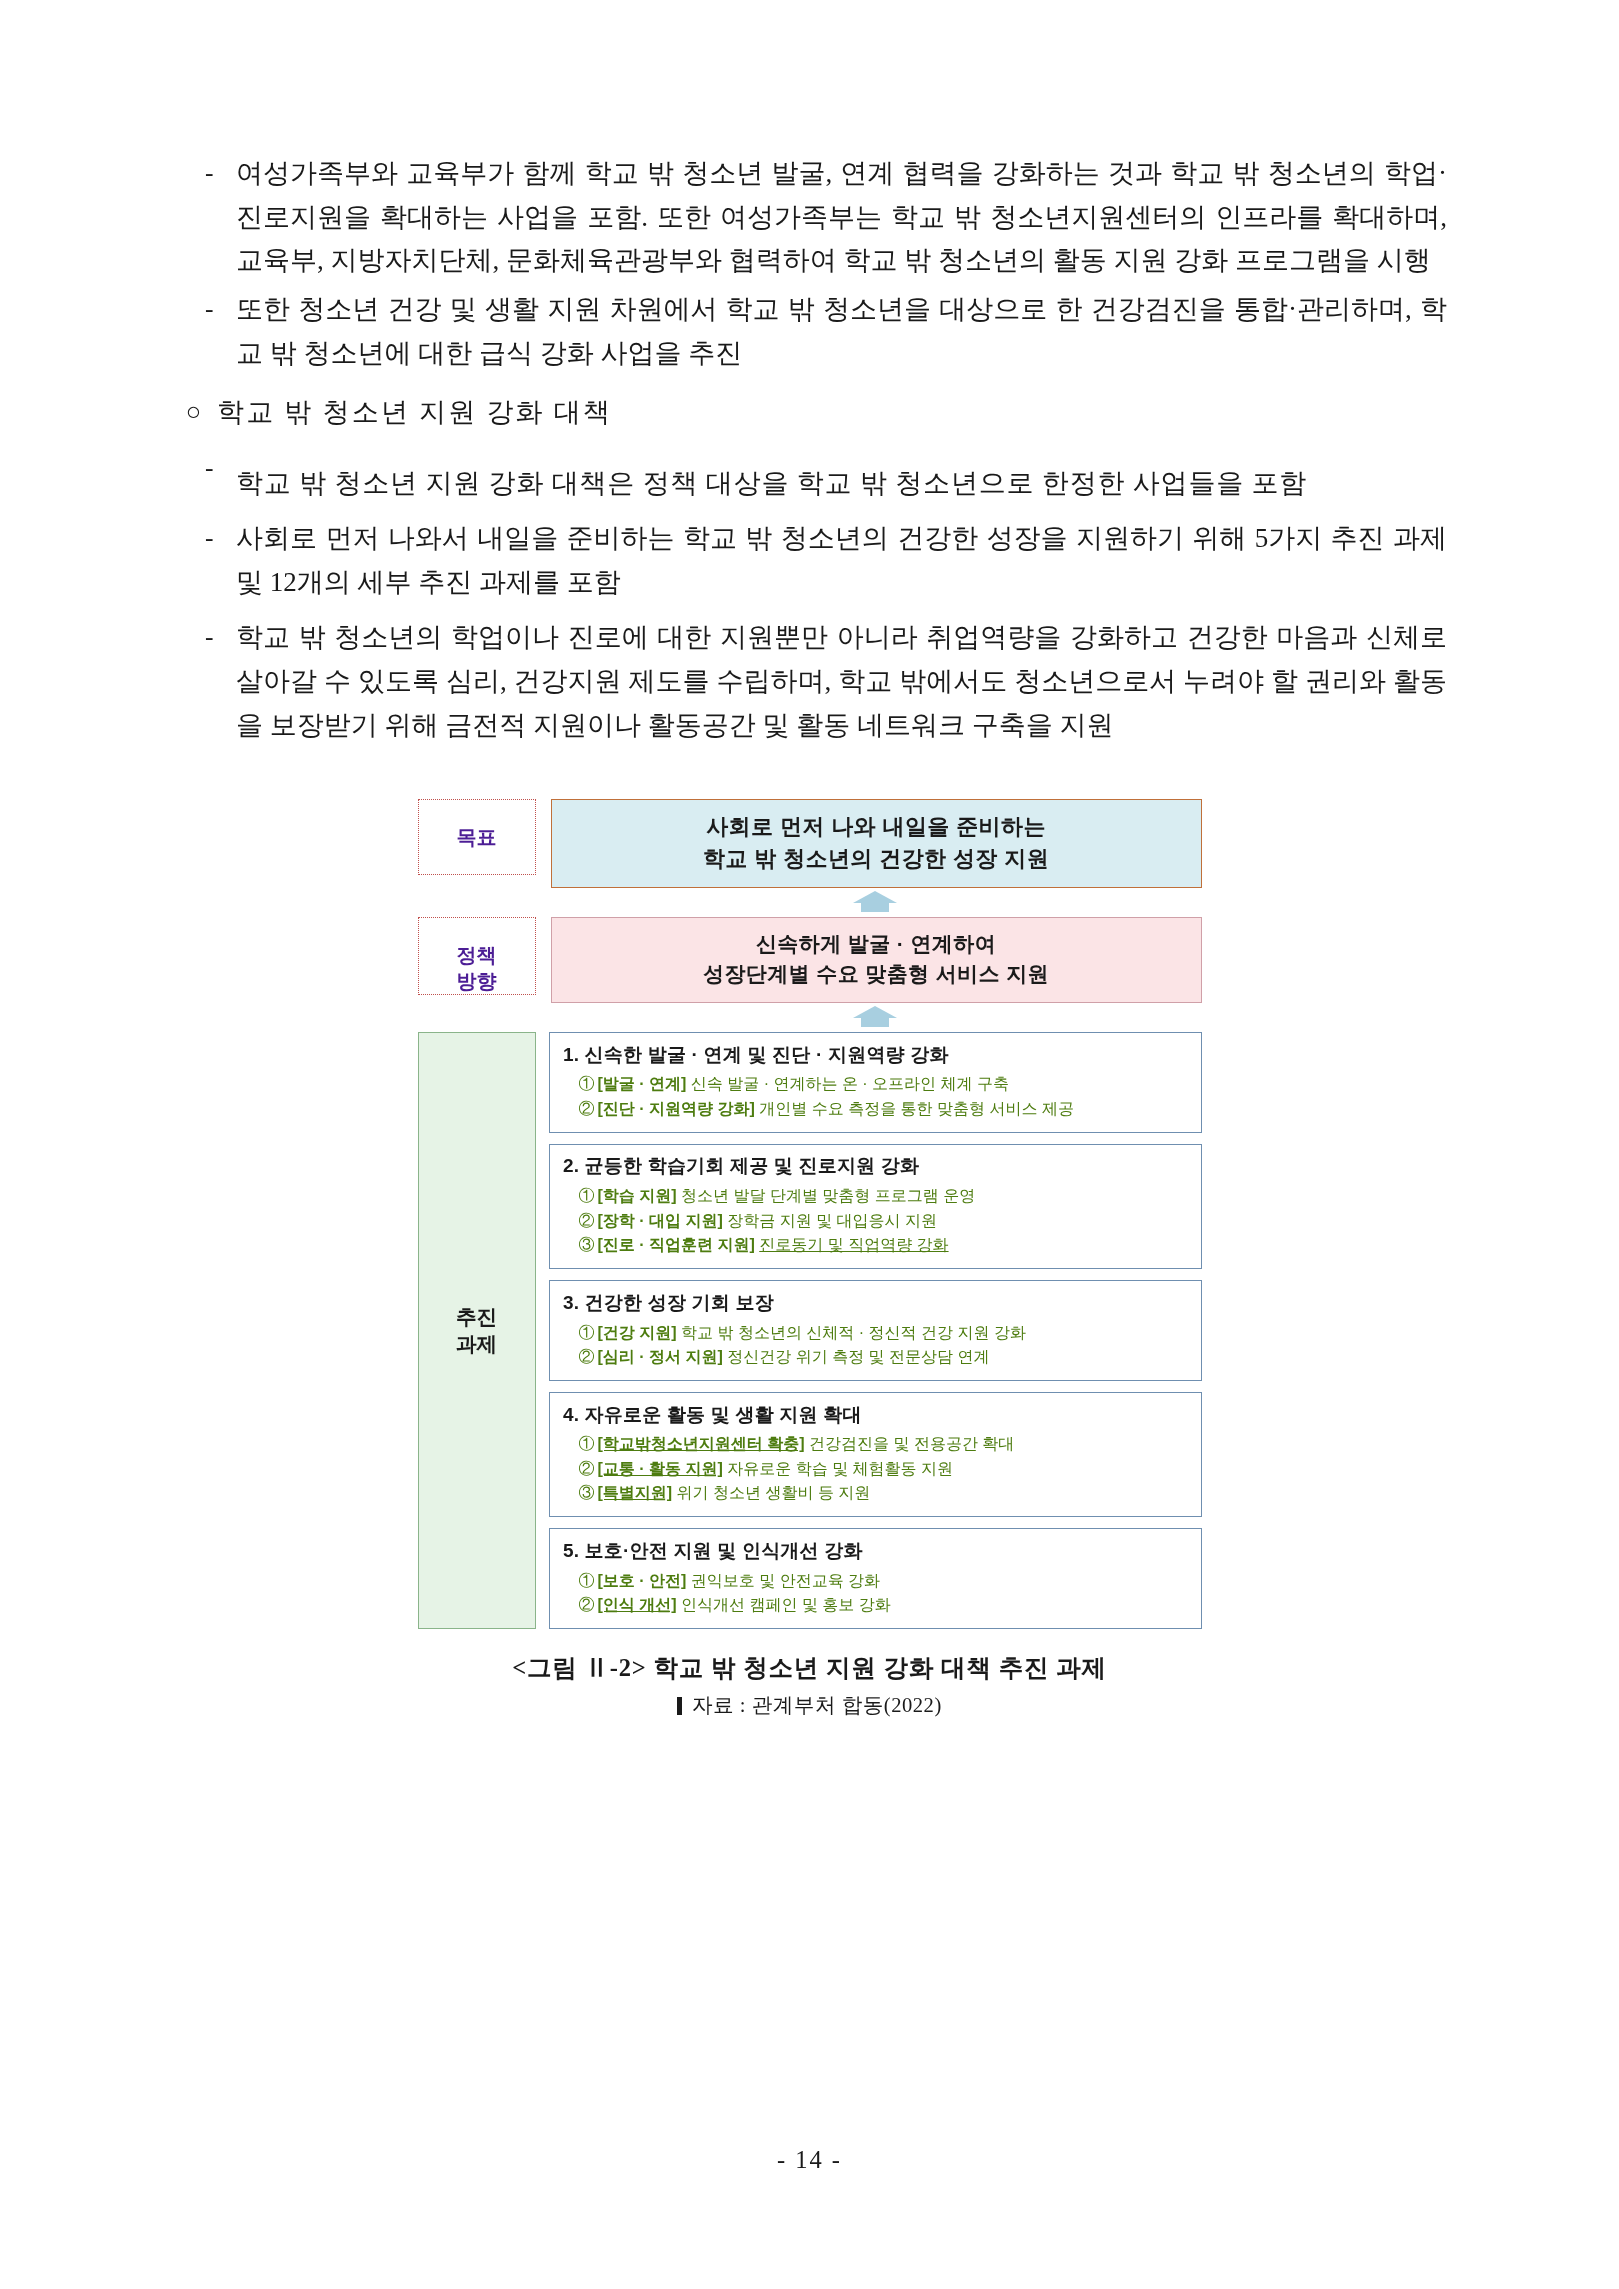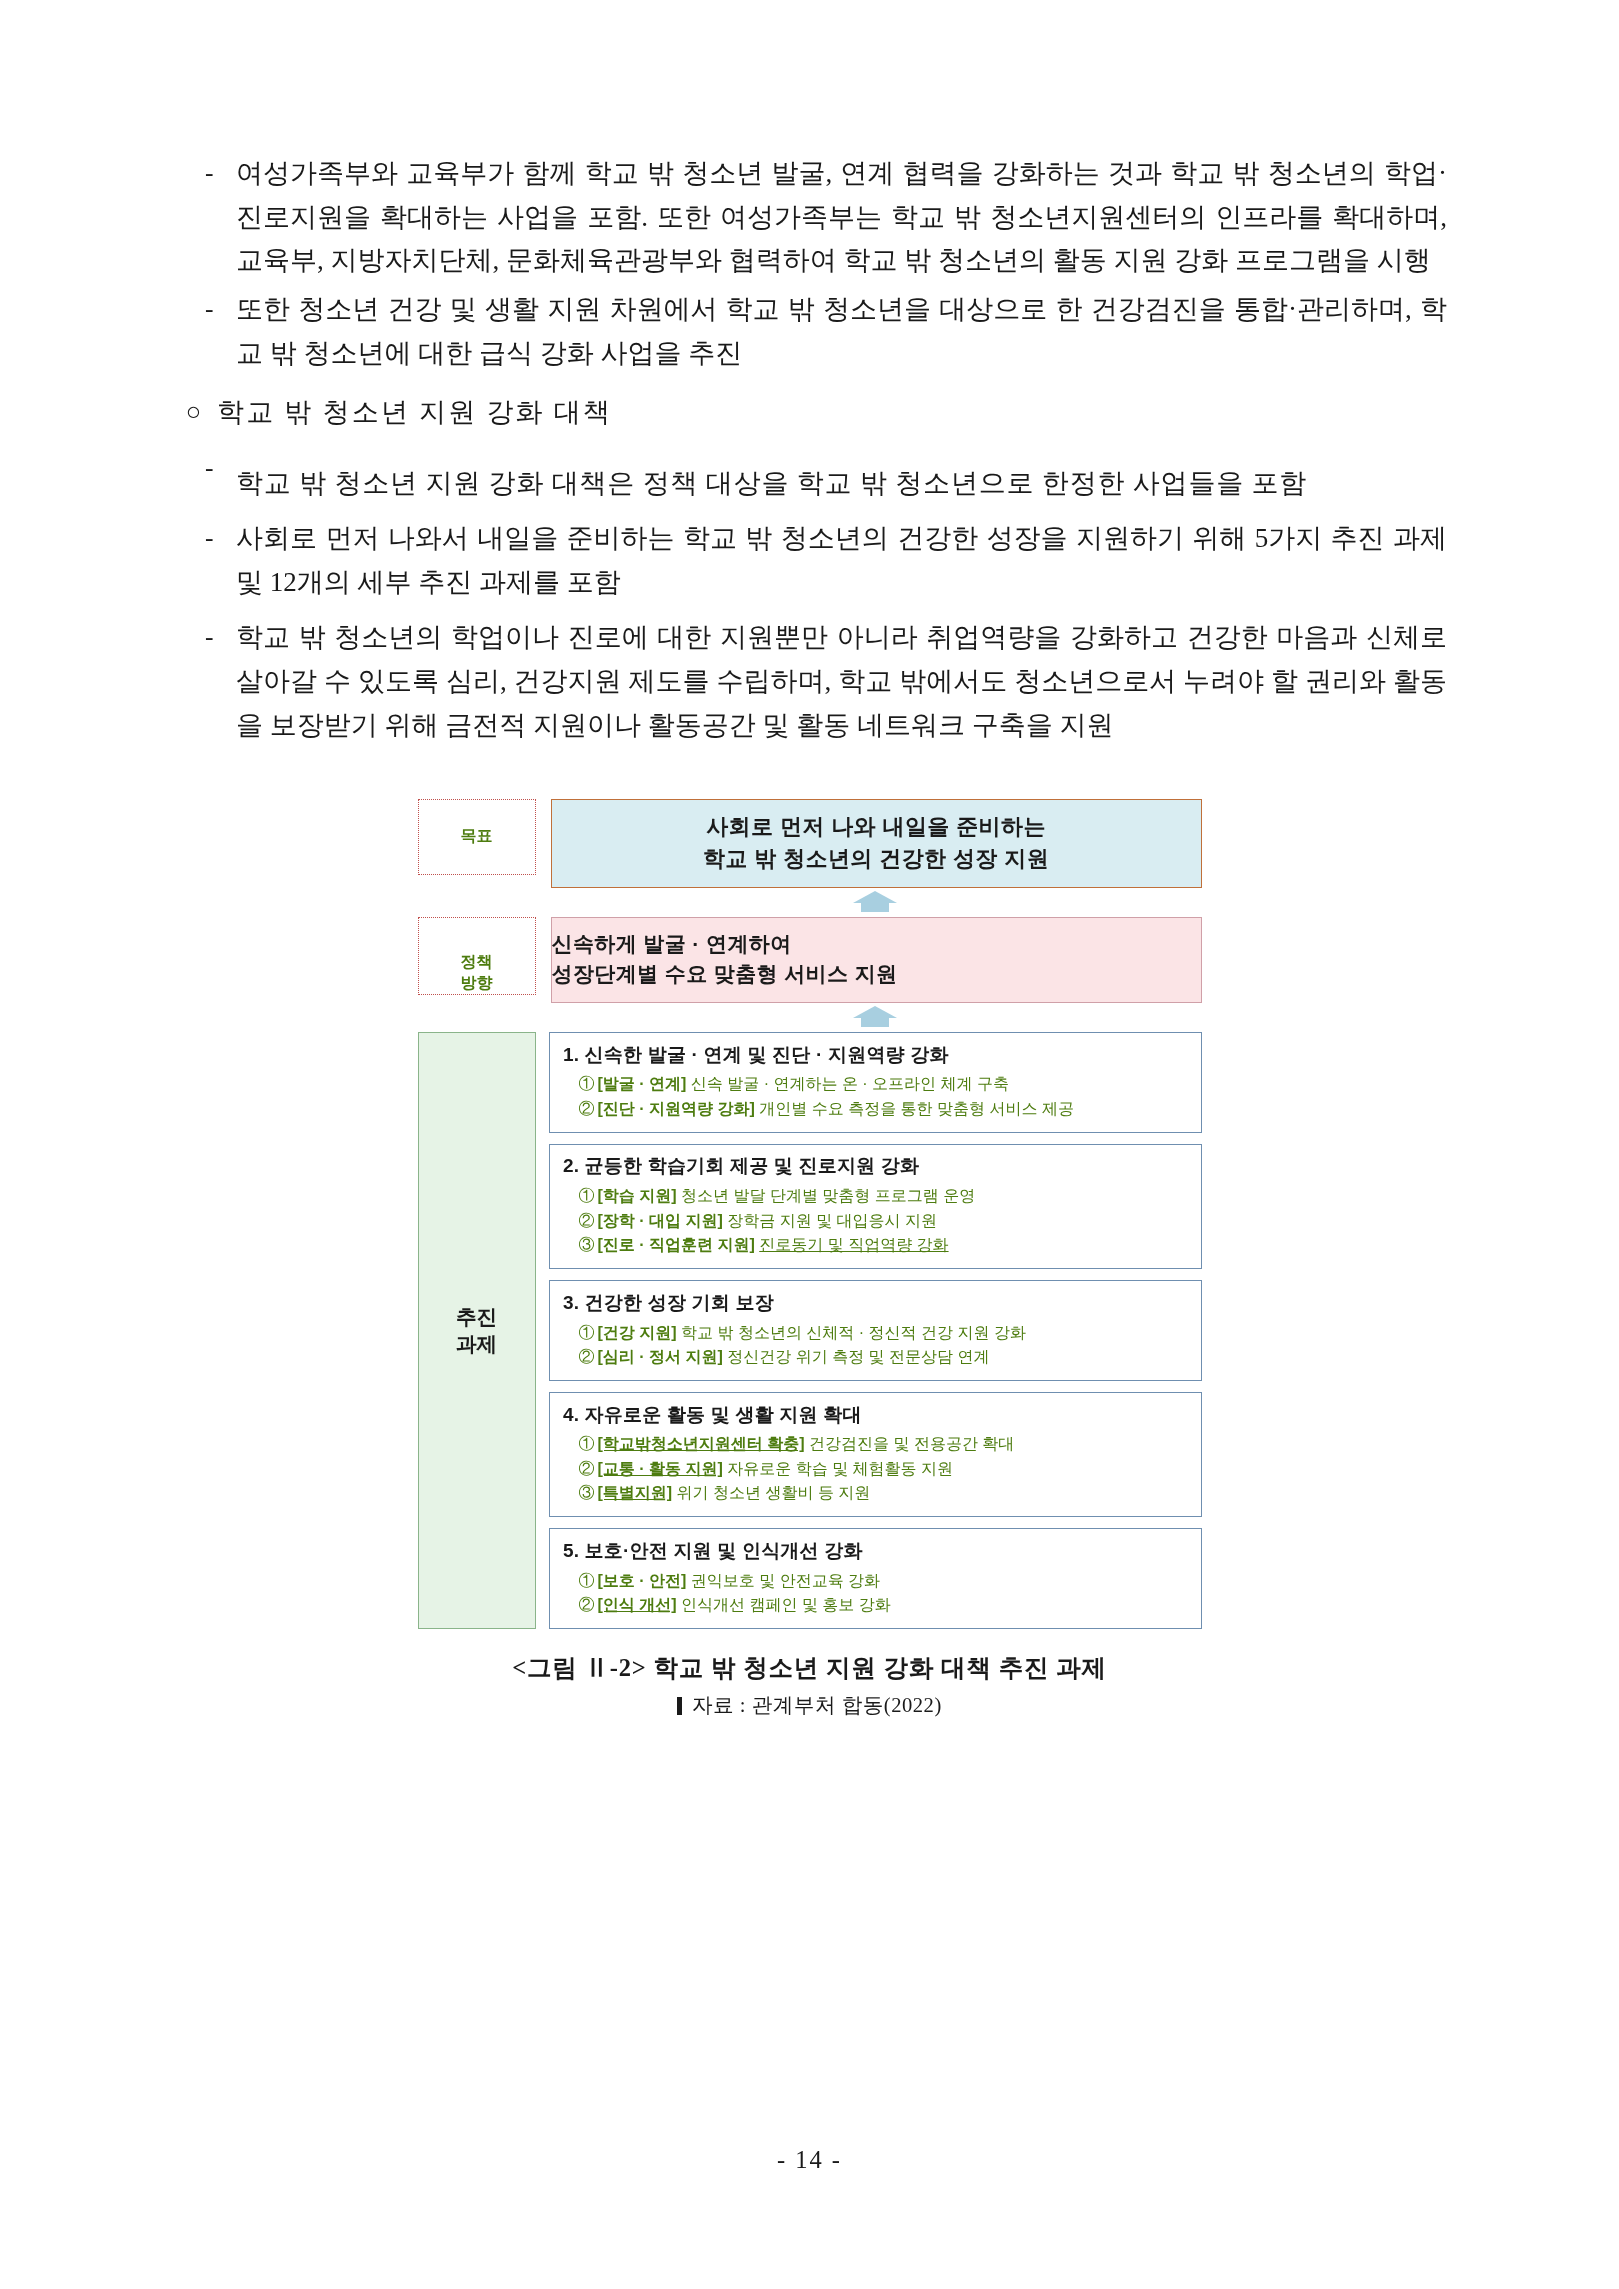--- a/index.html
+++ b/index.html
@@ -70,22 +70,22 @@
     display: flex;
     width: 100%;
   }
   .left-col {
     flex: 0 0 118px;
     box-sizing: border-box;
     display: flex;
     align-items: center;
     justify-content: center;
     font-weight: bold;
-    font-size: 16px;
-    color: #4d7c0f;
+    font-size: 20px;
+    color: #4c1d95;
     border: 1.3px dotted #c0504d;
     background: #ffffff;
     text-align: center;
     line-height: 1.3;
   }
   .right-col {
     flex: 1;
     margin-left: 15px;
     box-sizing: border-box;
   }
@@ -96,21 +96,21 @@
     text-align: center;
     font-weight: bold;
     font-size: 22px;
     line-height: 1.42;
     padding: 11.8px 0 12.7px 0;
     letter-spacing: 0.4px;
   }
   .dir-box {
     border: 1.4px solid #d0a0a8;
     background: #fbe4e6;
-    text-align: left;
+    text-align: center;
     font-weight: bold;
     font-size: 21px;
     line-height: 1.42;
     padding: 11.8px 0 12.7px 0;
     letter-spacing: 0.4px;
   }
 
   .arrow-row {
     display: flex;
     width: 100%;

